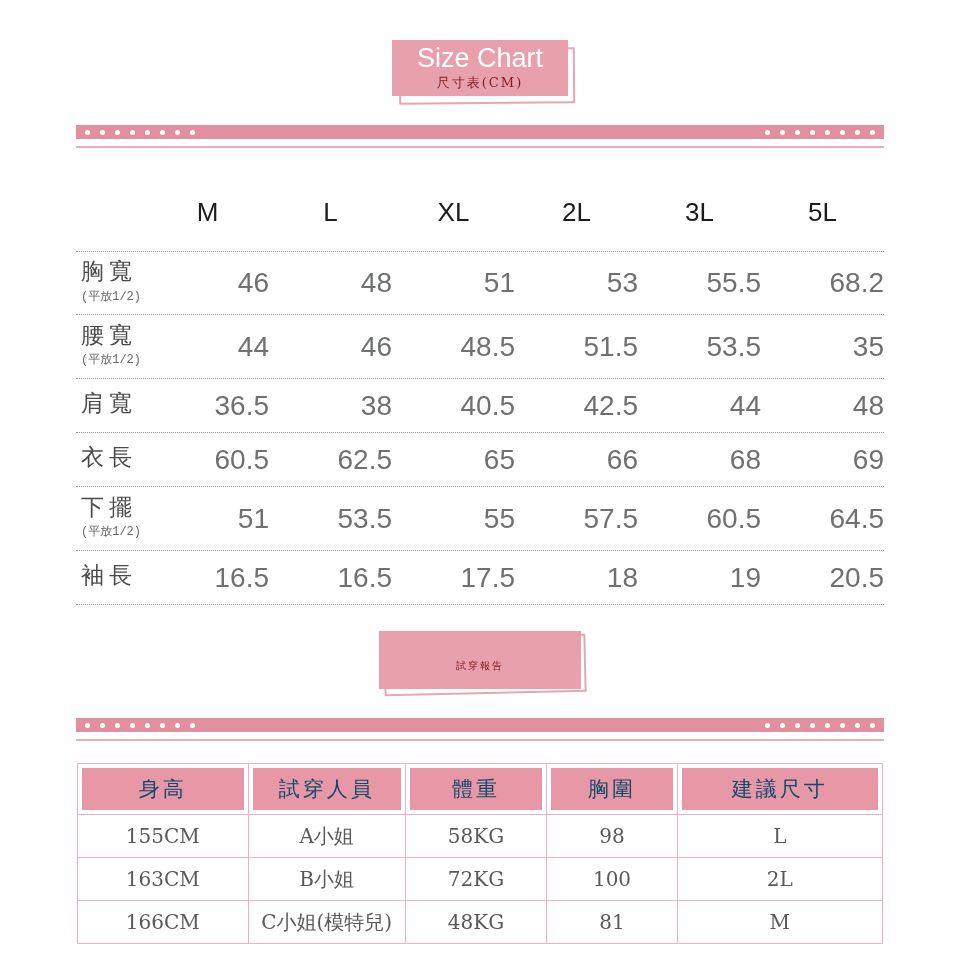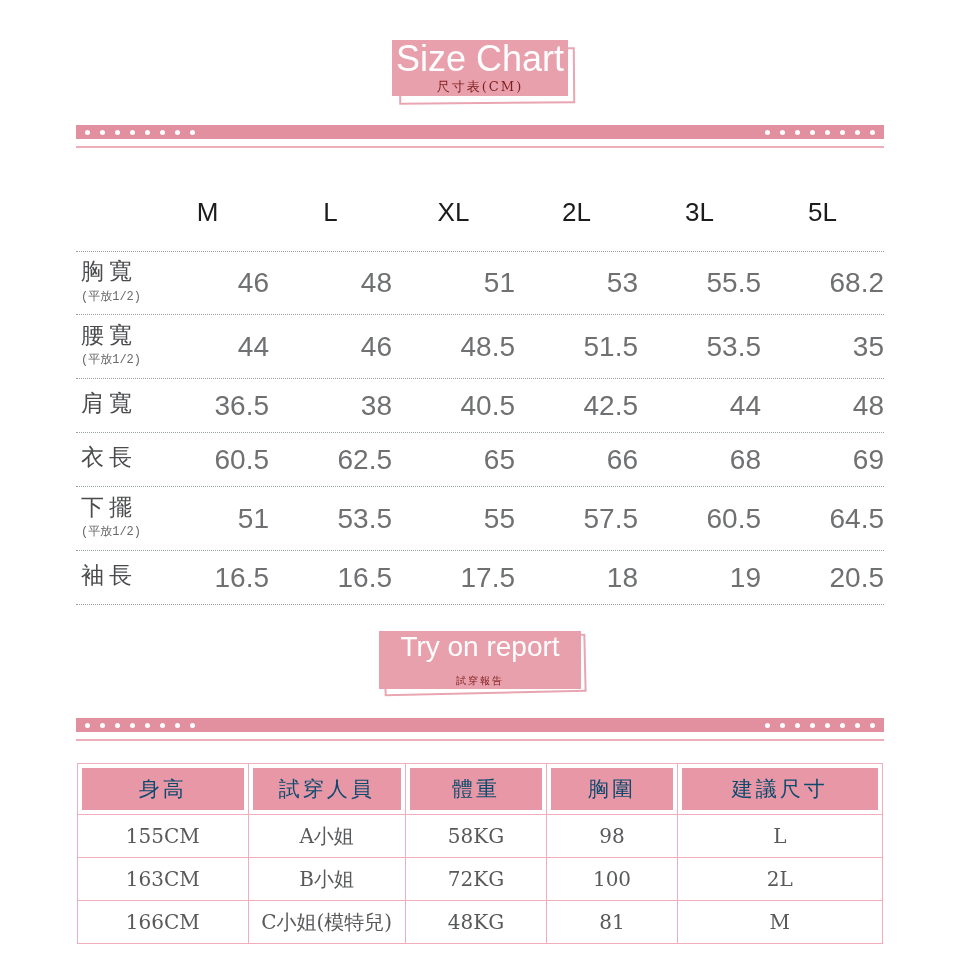--- a/index.html
+++ b/index.html
@@ -9,21 +9,21 @@
 
   
   .banner { position:relative; margin:0 auto; }
   .banner-outline { position:absolute; inset:0; background:#ffffff; border:2px solid #e9a5b1; }
   .banner-fill { position:relative; width:100%; height:100%; background:#e8a0ad;
                  display:flex; flex-direction:column; align-items:center; justify-content:center; }
   .banner-title { color:#ffffff; font-weight:500; line-height:1.05; }
   .banner-subtitle { color:#7f1d1d; font-family:"DejaVu Serif", serif; letter-spacing:2px; }
   .banner-size { width:176px; height:56px; }
   .banner-size .banner-outline { transform:translate(7px,8px) rotate(-0.5deg); }
-  .banner-size .banner-title { font-size:36px; }
+  .banner-size .banner-title { font-size:27px; }
   .banner-size .banner-subtitle { font-size:13px; margin-top:1px; }
   .banner-tryon { width:202px; height:58px; margin-top:26px; }
   .banner-tryon .banner-outline { transform:translate(5px,5px) rotate(-1.3deg); }
   .banner-tryon .banner-title { font-size:28px; }
   .banner-tryon .banner-subtitle { font-size:10px; margin-top:12px; }
 
   
   .divider { width:808px; margin:29px auto 0 auto; }
   .divider-bar { height:14px; background:#e28f9f; display:flex; align-items:center;
                  justify-content:space-between; padding:0 9px; }
@@ -179,21 +179,20 @@
       <div class="st-cell">17.5</div>
       <div class="st-cell">18</div>
       <div class="st-cell">19</div>
       <div class="st-cell">20.5</div>
     </div>
   </div>
 
   <div class="banner banner-tryon">
     <div class="banner-outline"></div>
     <div class="banner-fill">
-      <div class="banner-title">Try on report</div>
       <div class="banner-subtitle">試穿報告</div>
     </div>
   </div>
 
   <div class="divider">
     <div class="divider-bar">
       <span class="dots">
         <span class="dot"></span>
           <span class="dot"></span>
           <span class="dot"></span>

